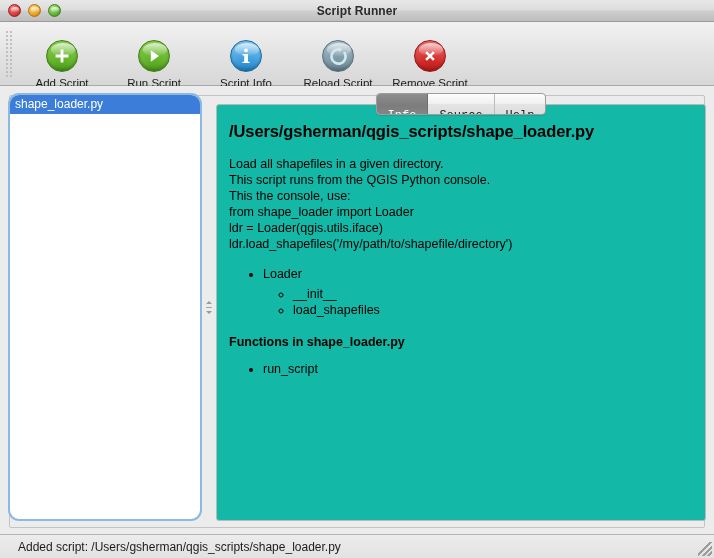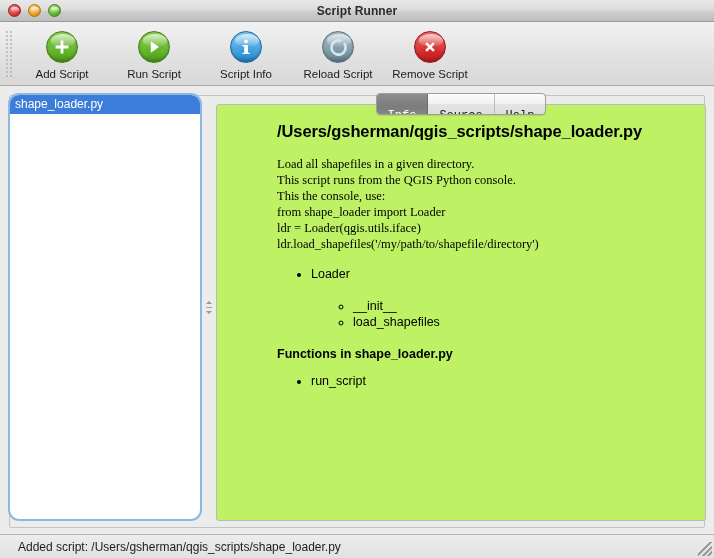--- a/index.html
+++ b/index.html
@@ -98,21 +98,21 @@
     top: 8px;
     width: 7px;
     height: 48px;
     background-image:
       radial-gradient(circle, #b9b9b9 1px, transparent 1.2px);
     background-size: 4px 4px;
     opacity: 0.85;
   }
   .tb-item {
     width: 92px;
-    padding-top: 9px;
+    padding-top: 18px;
     display: flex;
     flex-direction: column;
     align-items: center;
     cursor: default;
   }
   .tb-icon {
     width: 32px;
     height: 32px;
     border-radius: 50%;
     position: relative;
@@ -286,55 +286,54 @@
     background: linear-gradient(to bottom, #8d8d8d 0%, #7c7c7c 50%, #8a8a8a 100%);
     color: #ffffff;
     border-right: 1px solid #6f6f6f;
   }
   .tab-body {
     position: absolute;
     left: 0;
     top: 11px;
     right: 0;
     bottom: 0;
-    background: #bef264;
+    background: #14b8a6;
     border: 1px solid #b9b9b9;
     border-radius: 3px;
     box-sizing: border-box;
     overflow: hidden;
-    padding-left: 48px;
   }
   .doc {
     padding: 12px 12px 10px 12px;
     font-size: 12.5px;
     color: #000;
     line-height: 1.28;
   }
   .doc-path {
     font-size: 16.5px;
     font-weight: bold;
     margin: 4px 0 14px 0;
     letter-spacing: -0.1px;
   }
   .doc-h {
     font-size: 12.5px;
     font-weight: bold;
     margin: 0 0 11px 0;
   }
   .doc-h.gap { margin-top: 16px; }
   .doc-line { margin: 0; font-size: 12.5px; }
-  .doc-block { margin-bottom: 14px; font-family: Liberation Serif, serif; }
+  .doc-block { margin-bottom: 14px; }
   ul.lvl1 {
     margin: 4px 0 4px 0;
     padding-left: 34px;
     list-style: disc;
   }
   ul.lvl1 > li { margin: 0; font-size: 12.5px; }
   ul.lvl2 {
-    margin: 16px;
+    margin: 4px;
     padding-left: 26px;
     list-style: circle;
   }
   ul.lvl2 > li { font-size: 12.5px; }
 
   
   .statusbar {
     flex: 0 0 24px;
     height: 24px;
     background: linear-gradient(to bottom, #ececec 0%, #e2e2e2 100%);

